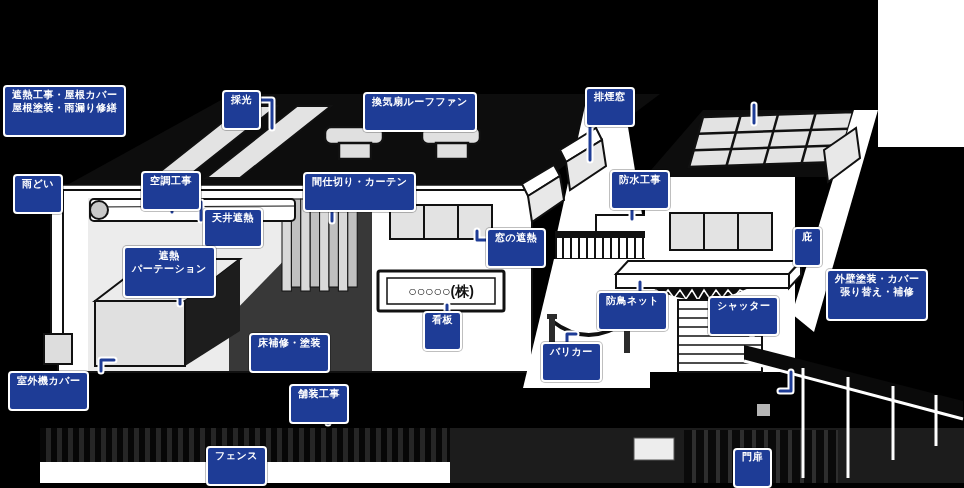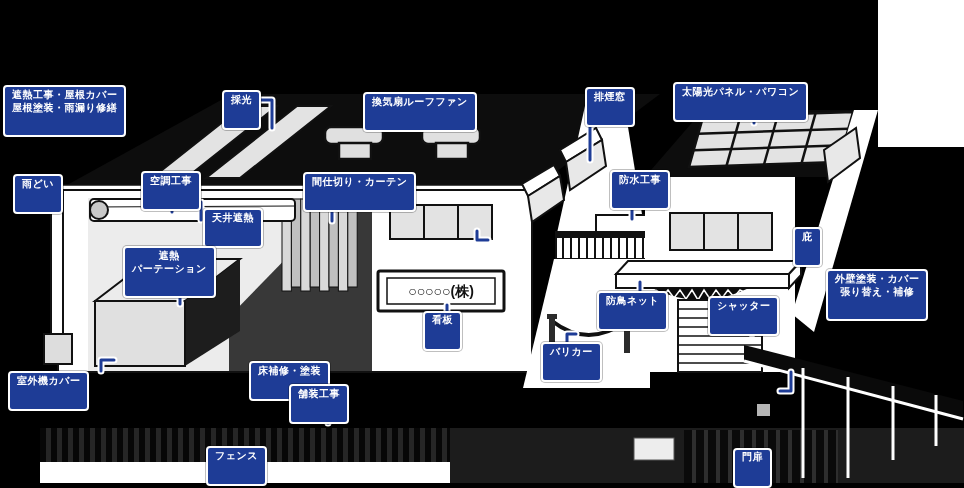--- a/index.html
+++ b/index.html
@@ -264,34 +264,34 @@
     </g>
   </g>
 </svg>
 
 <div id="labels">
       <div class="label" style="left: 3px; top: 85px;">遮熱工事・屋根カバー
 屋根塗装・雨漏り修繕</div>
       <div class="label" style="left: 222px; top: 90px;">採光</div>
       <div class="label" style="left: 363px; top: 92px;">換気扇ルーフファン</div>
       <div class="label" style="left: 585px; top: 87px;">排煙窓</div>
-      <div class="label" style="left: 673px; top: 82px;">太陽光パネル・パワコン</div>
       <div class="label" style="left: 13px; top: 174px;">雨どい</div>
       <div class="label" style="left: 141px; top: 171px;">空調工事</div>
       <div class="label" style="left: 303px; top: 172px;">間仕切り・カーテン</div>
       <div class="label" style="left: 610px; top: 170px;">防水工事</div>
       <div class="label" style="left: 203px; top: 208px;">天井遮熱</div>
+      <div class="label" style="left: 486px; top: 228px;">窓の遮熱</div>
       <div class="label" style="left: 123px; top: 246px;">遮熱
 パーテーション</div>
       <div class="label" style="left: 793px; top: 227px;">庇</div>
       <div class="label" style="left: 826px; top: 269px;">外壁塗装・カバー
 張り替え・補修</div>
       <div class="label" style="left: 597px; top: 291px;">防鳥ネット</div>
       <div class="label" style="left: 708px; top: 296px;">シャッター</div>
-      <div class="label" style="left: 249px; top: 333px; margin-top: 28px;">床補修・塗装</div>
+      <div class="label" style="left: 249px; top: 333px;">床補修・塗装</div>
       <div class="label" style="left: 541px; top: 342px;">バリカー</div>
       <div class="label" style="left: 8px; top: 371px;">室外機カバー</div>
       <div class="label" style="left: 289px; top: 384px;">舗装工事</div>
       <div class="label" style="left: 206px; top: 446px;">フェンス</div>
       <div class="label" style="left: 733px; top: 448px; font-family: Liberation Mono, monospace;">門扉</div>
       <div class="label" style="left: 423px; top: 311px; font-family: Liberation Mono, monospace;">看板</div>
     </div>
 
 </div>
 

